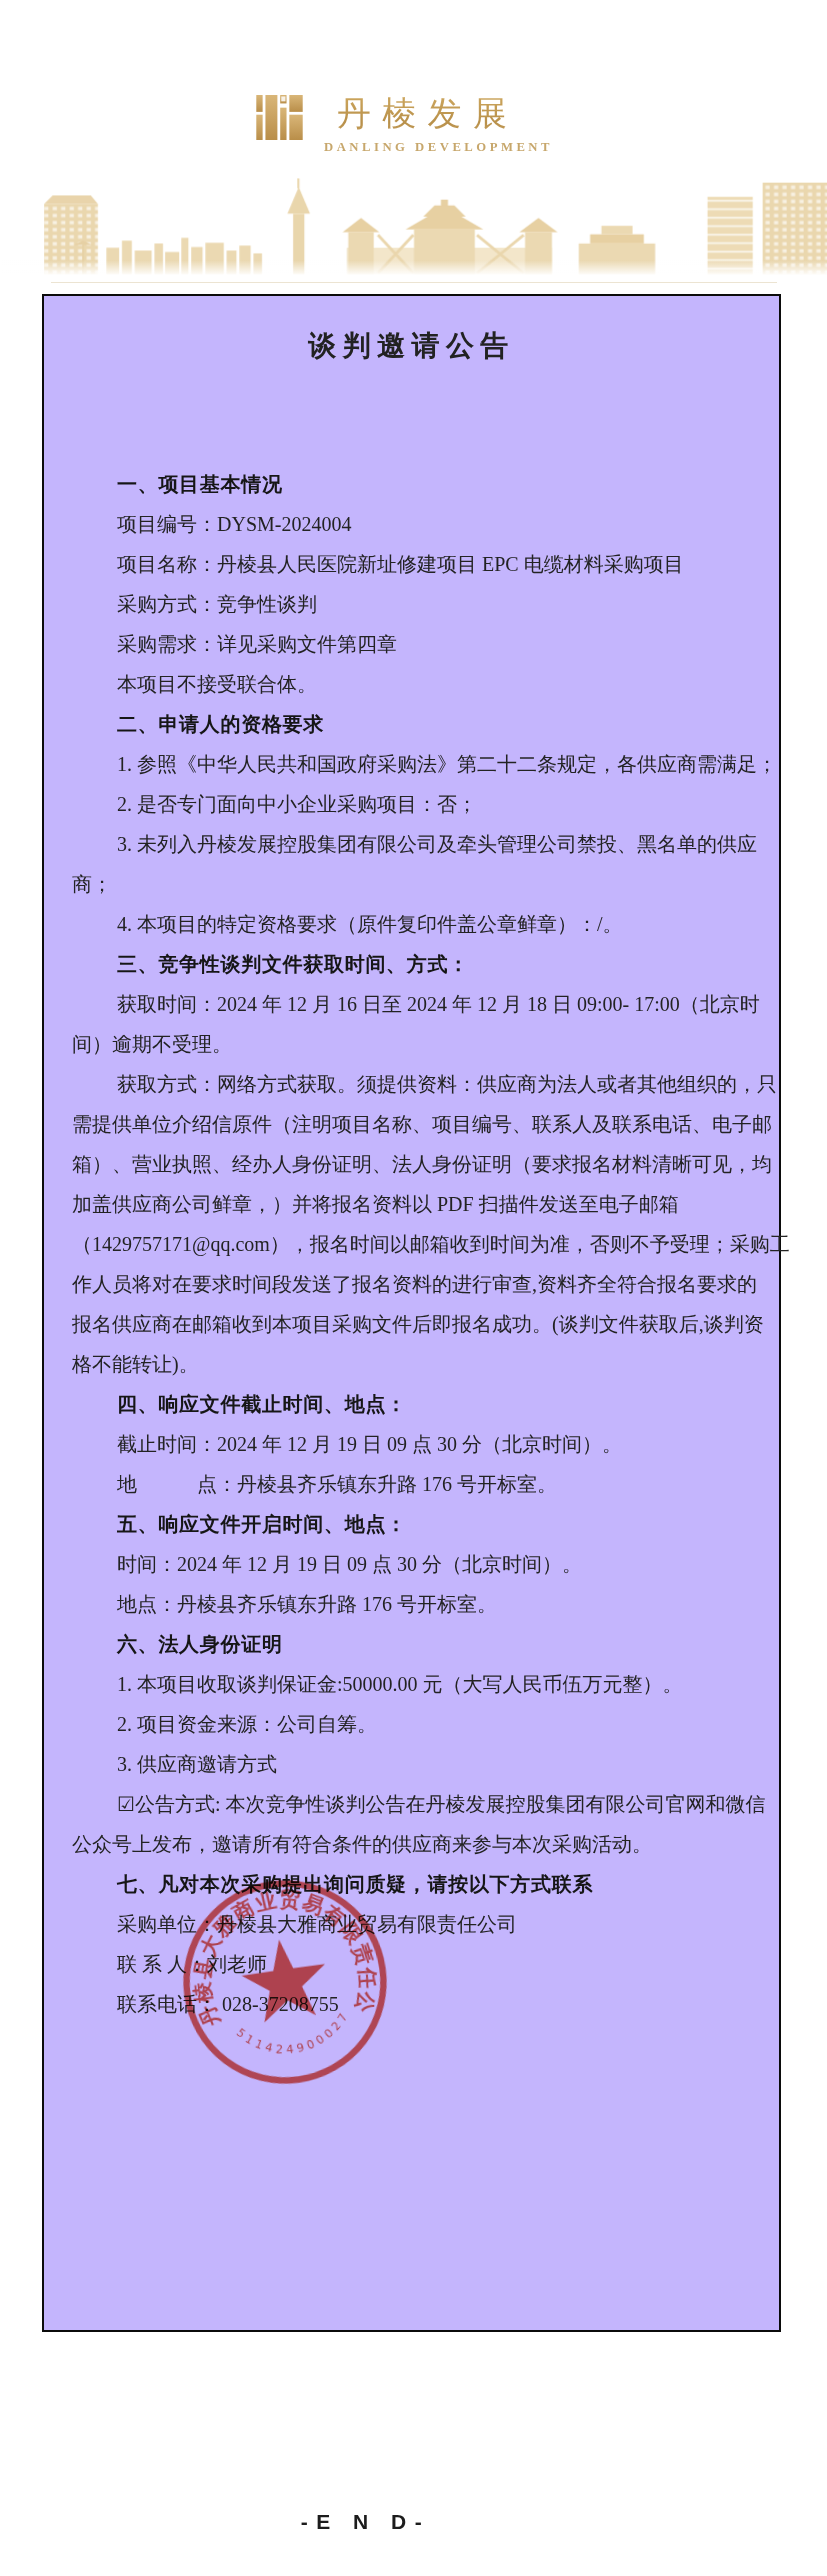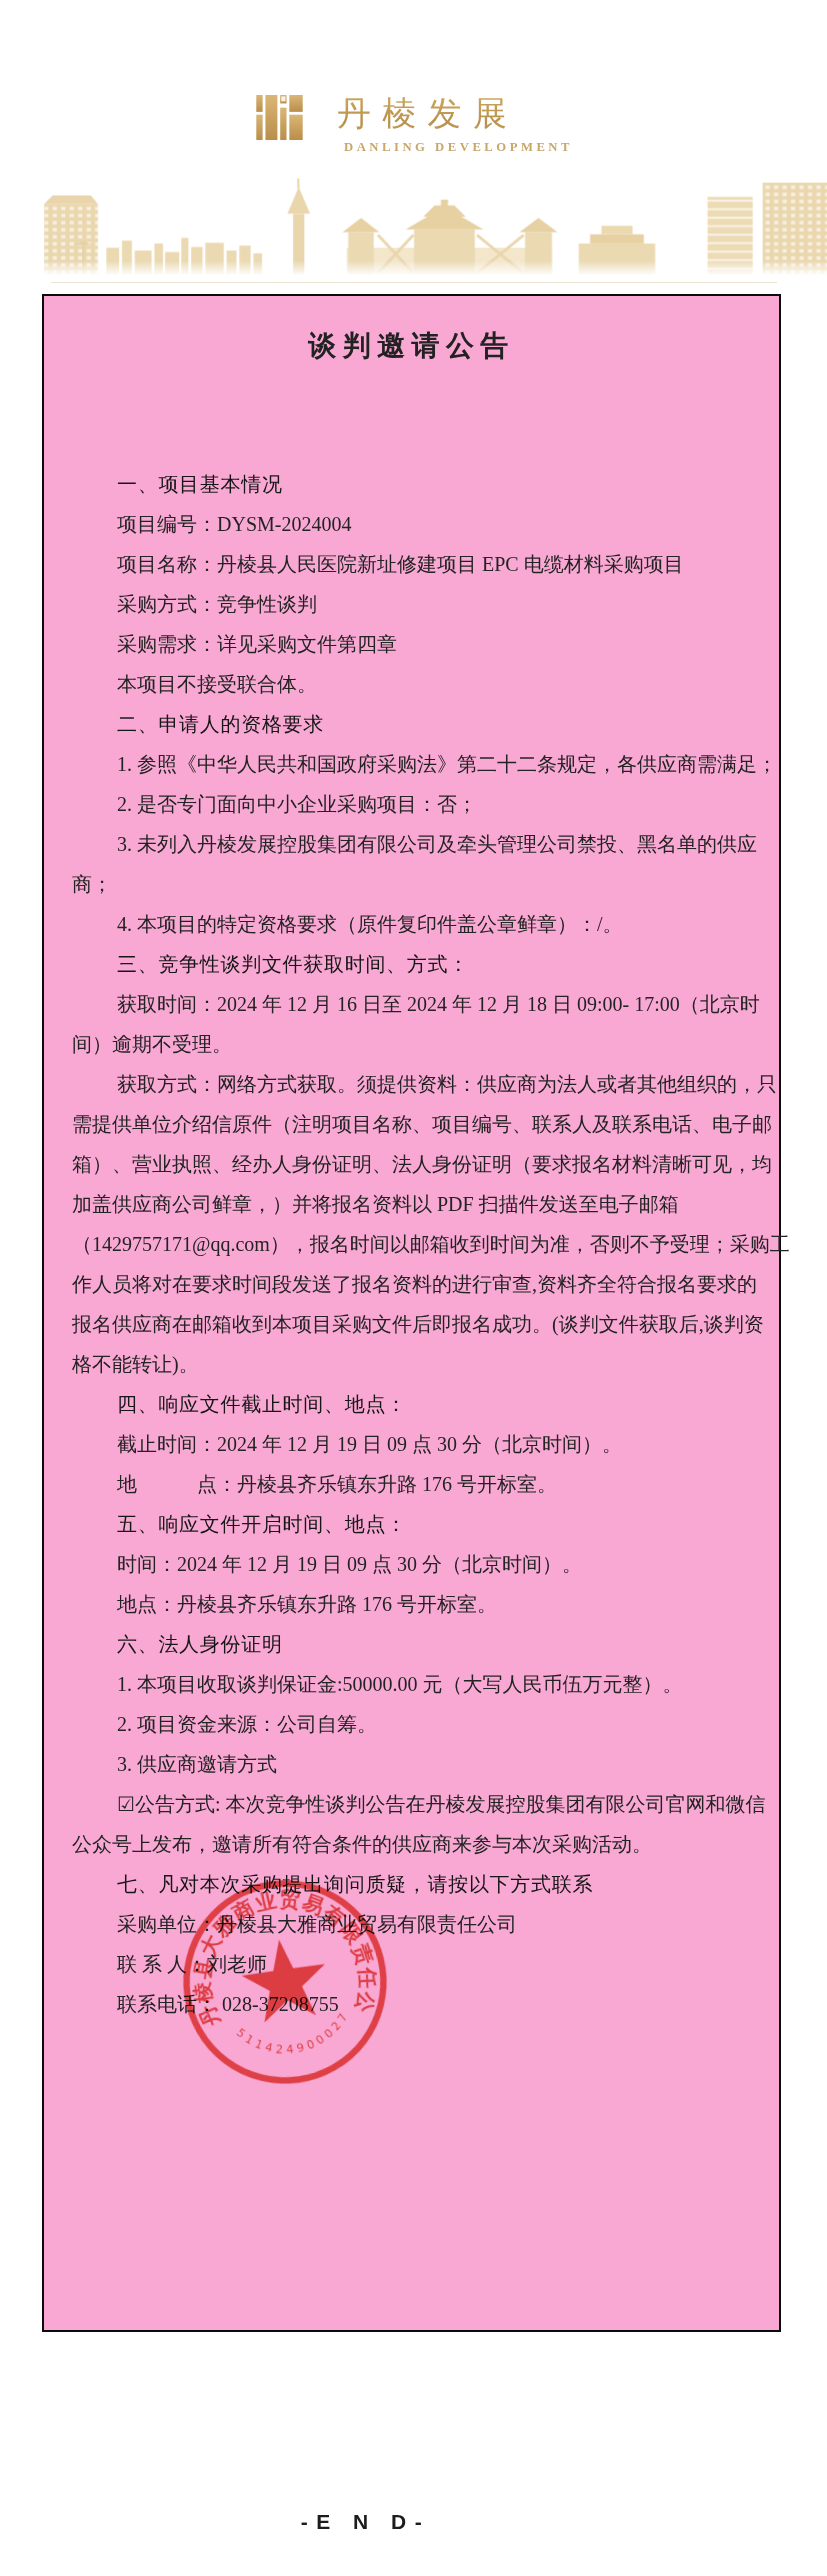--- a/index.html
+++ b/index.html
@@ -11,46 +11,46 @@
   
   .logo-mark{position:absolute;left:256px;top:95px;width:47px;height:45px;}
   .brand-cn{
     position:absolute;left:337px;top:92px;width:191px;height:44px;
     font-size:34px;font-weight:400;letter-spacing:11.3px;line-height:44px;
     background:linear-gradient(180deg,#cfa960 0%,#b8904a 70%,#caa463 100%);
     -webkit-background-clip:text;background-clip:text;color:transparent;
     white-space:nowrap;
   }
   .brand-en{
-    position:absolute;left:344px;top:140px;
+    position:absolute;left:324px;top:140px;
     font-family:"Liberation Serif","DejaVu Serif",serif;
     font-size:12.7px;font-weight:700;letter-spacing:3.5px;color:#c7a76c;white-space:nowrap;
   }
   .skyline{position:absolute;left:0;top:177px;width:828px;height:99px;}
   .header-rule{
     position:absolute;left:51px;top:282px;width:726px;height:0.7px;
     background:#ece4d2;
   }
   
   .docbox{
     position:absolute;left:42px;top:294px;width:739px;height:2038px;
-    border:2.1px solid #0b0b0b;background:#f9a8d4;box-sizing:border-box;
+    border:2.1px solid #0b0b0b;background:#c4b5fd;box-sizing:border-box;
   }
   .doc-title{
     margin-top:30px;text-align:center;
     font-size:28px;font-weight:700;letter-spacing:6.4px;line-height:40px;color:#222;
   }
   .doc-body{margin-top:98px;padding:0 30px 0 28px;}
   .line{
     font-size:20px;line-height:40px;height:40px;white-space:nowrap;
     color:#232323;
   }
   .line.h{
     font-family:"Liberation Sans","DejaVu Sans",sans-serif;
-    font-weight:400;color:#161616;text-indent:45px;letter-spacing:0.7px;
+    font-weight:700;color:#161616;text-indent:45px;letter-spacing:0.7px;
   }
   .line.p{text-indent:45px;}
   .line.c{text-indent:0;}
   
   .stamp{
     position:absolute;left:178px;top:1875px;width:214px;height:214px;
     mix-blend-mode:multiply;opacity:.92;transform:rotate(-8deg);
     pointer-events:none;
   }
   

